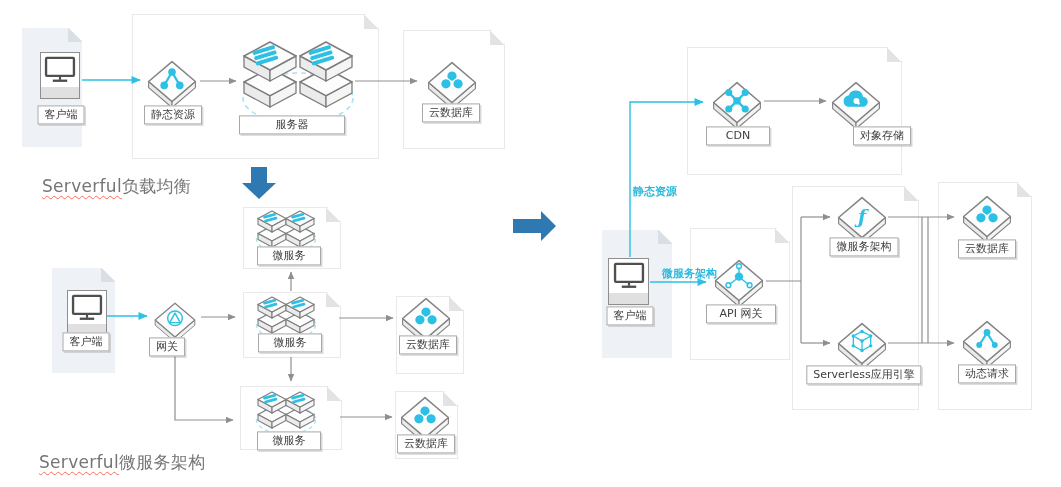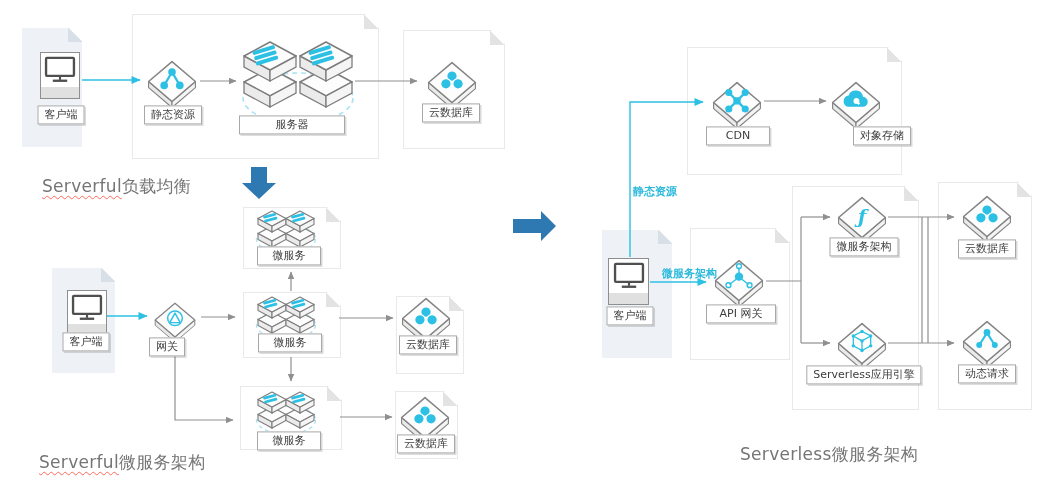--- a/index.html
+++ b/index.html
@@ -376,15 +376,14 @@
   <div class="tag" style="left:864px;top:247px">微服务架构</div>
   <div class="tag" style="left:864px;top:375px">Serverless应用引擎</div>
   <div class="tag" style="left:987px;top:249px">云数据库</div>
   <div class="tag" style="left:987px;top:374px">动态请求</div>
 
   <div class="edge-label" style="left:633px;top:184px">静态资源</div>
   <div class="edge-label" style="left:662px;top:266px">微服务架构</div>
 
   <div class="title" style="left:42px;top:175px"><span class="misspell">Serverful</span><span>负载均衡</span></div>
   <div class="title" style="left:39px;top:451px"><span class="misspell">Serverful</span><span>微服务架构</span></div>
-  <div class="title" style="left:740px;top:443px"><span>Serverless</span><span>微服务架构</span></div>
 
 </div>
 
 </body></html>

